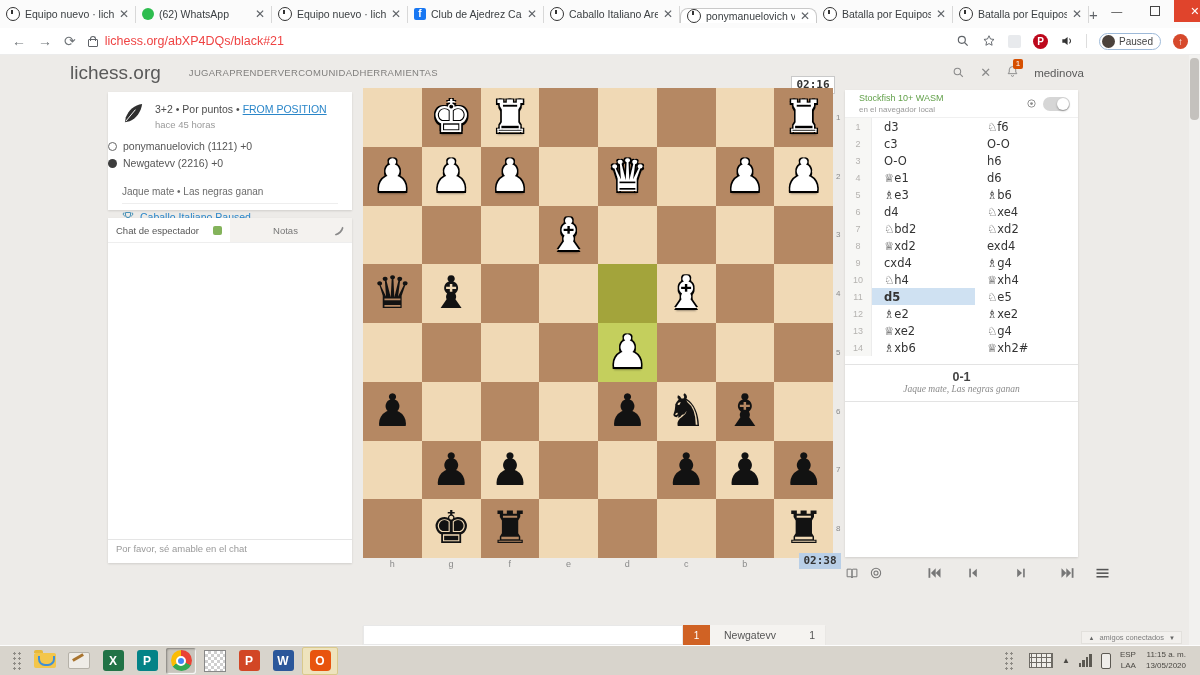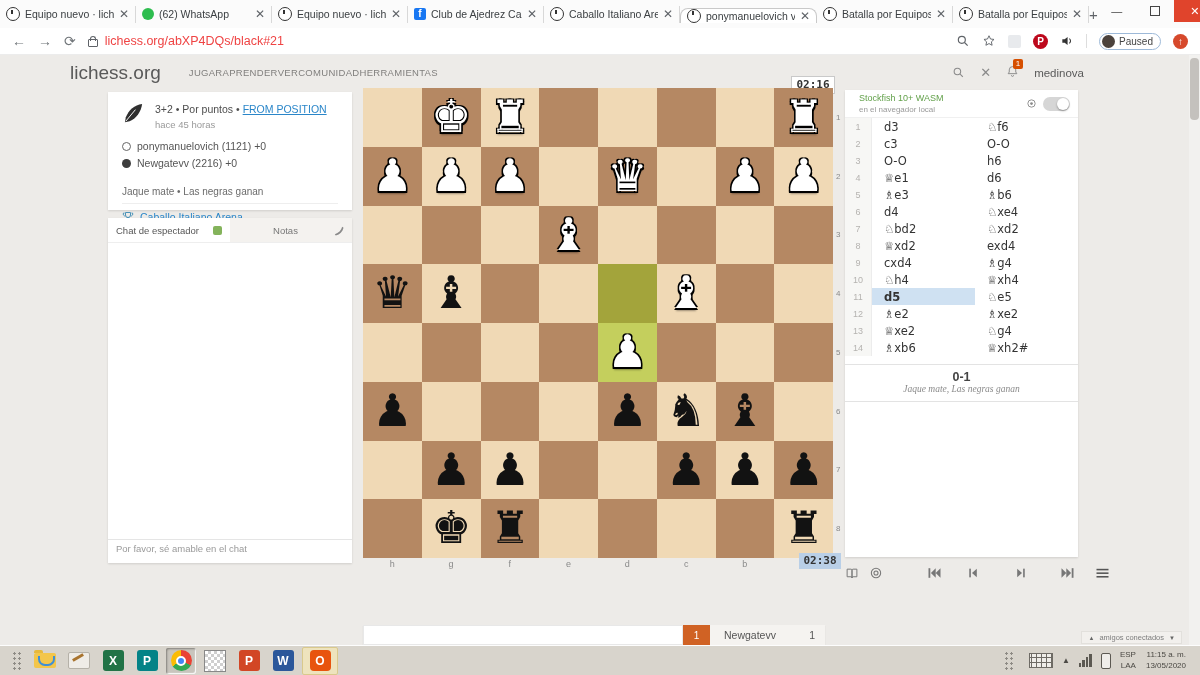--- a/index.html
+++ b/index.html
@@ -48,21 +48,21 @@
   .bellwrap{position:relative;}
   .badge{position:absolute;top:-5px;right:-4px;background:#d64f00;color:#fff;font-size:8px;padding:0 3px;border-radius:2px;line-height:10px;}
   
   .card{position:absolute;background:#fff;box-shadow:0 1px 2px rgba(0,0,0,.12);}
   .game-card{left:108px;top:37px;width:244px;height:118px;font-size:10.5px;color:#555;}
   .gi-top{display:flex;gap:10px;padding:10px 10px 4px 14px;}
   .gi-lines{line-height:1.5;}
   .gi-line1{color:#4d4d4d;}
   .blue{color:#2a86c9;text-decoration:underline;}
   .gi-ago{color:#9a9a9a;font-size:9.5px;}
-  .gi-players{padding:2px 14px;line-height:1.6;}
+  .gi-players{padding:2px 0;line-height:1.6;}
   .prow{display:flex;align-items:center;gap:6px;}
   .pdot{width:9px;height:9px;border-radius:50%;box-sizing:border-box;}
   .pdot.w{border:1.5px solid #666;background:#fff;}
   .pdot.b{background:#3d3d3d;}
   .gi-status{color:#6b6b6b;font-size:10px;padding:8px 0 6px;border-bottom:1px solid #eee;margin:4px 14px 0;}
   .gi-tourney{display:flex;align-items:center;gap:6px;padding:7px 14px;font-size:10.5px;}
   
   .chat-card{left:108px;top:163px;width:244px;height:345px;display:flex;flex-direction:column;}
   .chat-tabs{display:flex;align-items:center;height:24px;border-bottom:1px solid #eee;background:#f4f2ef;}
   .chat-tab{flex:1;font-size:9.5px;color:#777;display:flex;align-items:center;justify-content:space-between;padding:0 8px;height:100%;box-sizing:border-box;}
@@ -277,21 +277,21 @@
         <div class="prow">
             <span class="pdot b"></span>
             <span>Newgatevv (2216) +0</span>
           </div>
       </div>
       <div class="gi-status">Jaque mate • Las negras ganan</div>
       <div class="gi-tourney">
         <svg width="12" height="12" viewBox="0 0 24 24">
             <path d="M7 3h10v5a5 5 0 0 1-10 0V3zM5 4H3a4 4 0 0 0 4 6M19 4h2a4 4 0 0 1-4 6M10 13h4v4h-4zM7 19h10v2H7z" fill="none" stroke="#4b93b8" stroke-width="2"></path>
           </svg>
-        <span class="blue">Caballo Italiano Arena</span>
+        <span class="blue">Caballo Italiano Paused</span>
       </div>
     </div>
 
     <div class="card chat-card">
       <div class="chat-tabs">
         <div class="chat-tab active">
           <span>Chat de espectador</span>
           <span class="presence"></span>
         </div>
         <div class="chat-tab">

